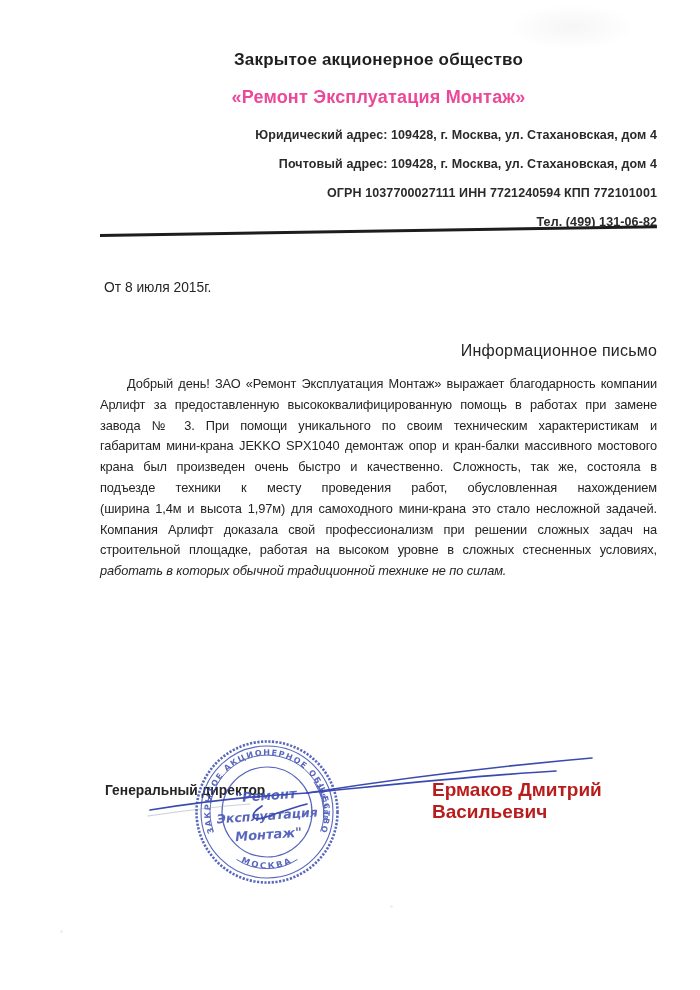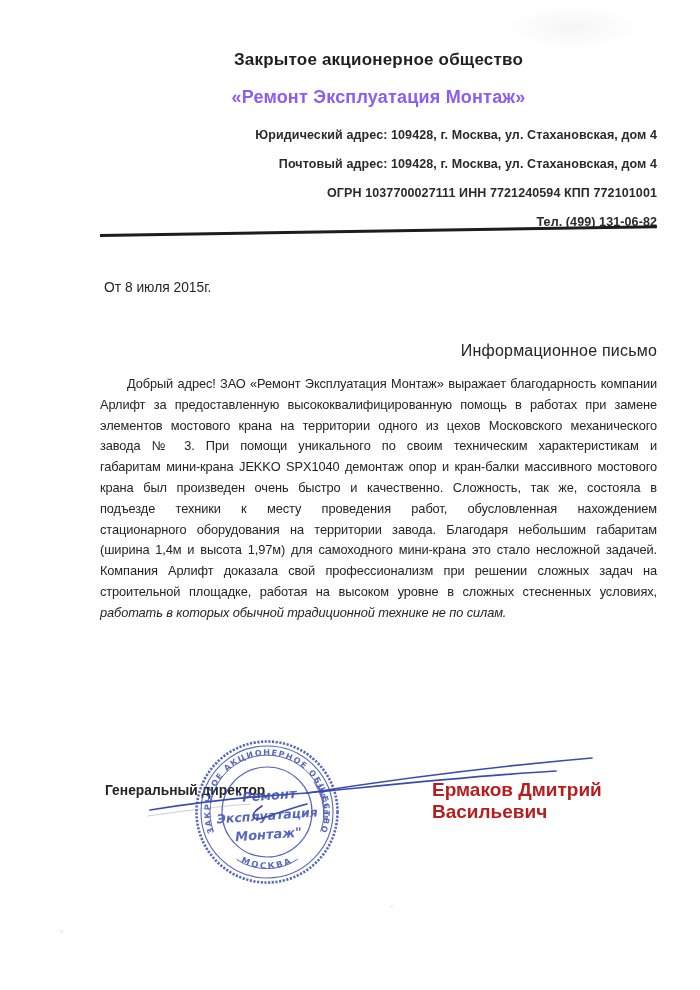--- a/index.html
+++ b/index.html
@@ -3,21 +3,21 @@
 <meta charset="utf-8">
 <style>
   html,body{margin:0;padding:0;background:#ffffff;}
   .page{
     position:relative;width:692px;height:990px;background:#ffffff;
     font-family:"Liberation Sans",sans-serif;color:#262626;overflow:hidden;
   }
   
   .header{position:absolute;left:100px;top:50px;width:557px;text-align:center;}
   .h-org-type{font-size:17px;font-weight:bold;color:#1f1f1f;margin-bottom:17px;letter-spacing:.2px;}
-  .h-org-name{font-size:18px;font-weight:bold;color:#8b5cf6;margin-bottom:20px;letter-spacing:.2px;}
+  .h-org-name{font-size:18px;font-weight:bold;color:#ec4899;margin-bottom:20px;letter-spacing:.2px;}
   .h-small{font-size:12.5px;font-weight:600;color:#2a2a2a;margin-bottom:15px;letter-spacing:.1px;text-align:right;}
   .divider{
     position:absolute;left:100px;top:234px;width:557px;height:2.6px;background:#1d1d1d;
     transform:rotate(-0.9deg);transform-origin:left center;
   }
   
   .date{position:absolute;left:104px;top:280px;font-size:13.8px;color:#262626;}
   .title{position:absolute;left:100px;top:342px;width:557px;text-align:right;font-size:16px;color:#242424;letter-spacing:.2px;}
   .body-text{position:absolute;left:100px;top:374px;width:557px;font-size:12.8px;line-height:20.8px;color:#242424;letter-spacing:-0.1px;}
   .body-line{text-align:justify;text-align-last:justify;}
@@ -48,28 +48,26 @@
     <div class="h-small">Юридический адрес: 109428, г. Москва, ул. Стахановская, дом 4</div>
     <div class="h-small">Почтовый адрес: 109428, г. Москва, ул. Стахановская, дом 4</div>
     <div class="h-small">ОГРН 1037700027111 ИНН 7721240594 КПП 772101001</div>
     <div class="h-small">Тел. (499) 131-06-82</div>
   </div>
   <div class="divider"></div>
 
   <div class="date">От 8 июля 2015г.</div>
   <div class="title">Информационное письмо</div>
   <div class="body-text">
-      <div class="body-line">Добрый адрес! ЗАО «Ремонт Эксплуатация Монтаж» выражает благодарность компании</div>
+      <div class="body-line">Добрый день! ЗАО «Ремонт Эксплуатация Монтаж» выражает благодарность компании</div>
       <div class="body-line">Арлифт за предоставленную высококвалифицированную помощь в работах при замене</div>
-      <div class="body-line">элементов мостового крана на территории одного из цехов Московского механического</div>
       <div class="body-line">завода № 3. При помощи уникального по своим техническим характеристикам и</div>
       <div class="body-line">габаритам мини-крана JEKKO SPX1040 демонтаж опор и кран-балки массивного мостового</div>
       <div class="body-line">крана был произведен очень быстро и качественно. Сложность, так же, состояла в</div>
       <div class="body-line">подъезде техники к месту проведения работ, обусловленная нахождением</div>
-      <div class="body-line">стационарного оборудования на территории завода. Благодаря небольшим габаритам</div>
       <div class="body-line">(ширина 1,4м и высота 1,97м) для самоходного мини-крана это стало несложной задачей.</div>
       <div class="body-line">Компания Арлифт доказала свой профессионализм при решении сложных задач на</div>
       <div class="body-line">строительной площадке, работая на высоком уровне в сложных стесненных условиях,</div>
       <div class="body-line">работать в которых обычной традиционной технике не по силам.</div>
     </div>
 
   <div class="sig-position">Генеральный директор</div>
   <div class="sig-name">Ермаков Дмитрий Васильевич</div>
 
   <svg class="stamp" width="150" height="150" viewBox="0 0 150 150">

